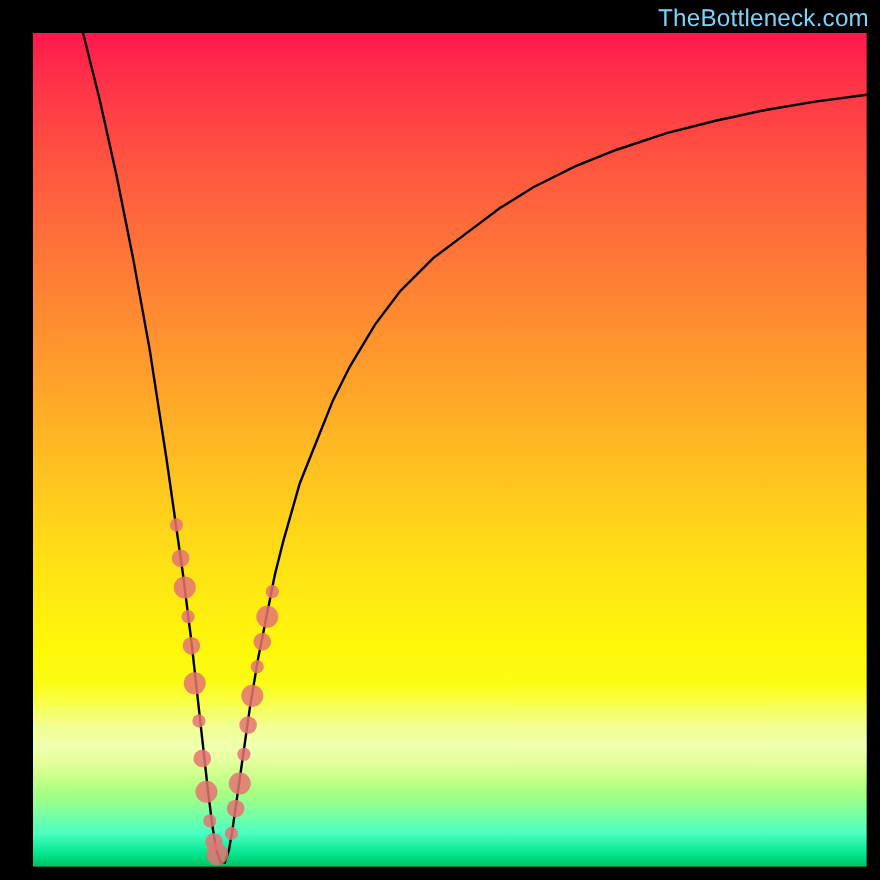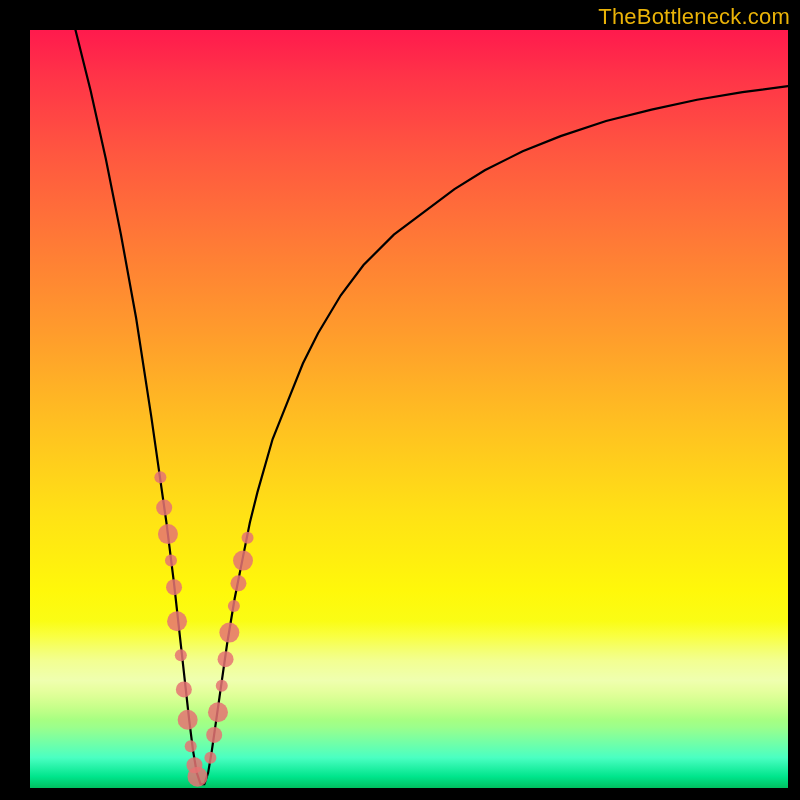--- a/index.html
+++ b/index.html
@@ -64,21 +64,21 @@
   }
   svg.curve {
     position: absolute;
     left: 0; top: 0;
     width: 100%; height: 100%;
   }
   .watermark {
     position: absolute;
     top: 4px;
     right: 10px;
-    color: #eab308;
+    color: #7dd3fc;
     font-size: 22px;
     font-weight: 500;
     letter-spacing: 0.2px;
     user-select: none;
   }
 </style>
 </head>
 <body>
 
 <div class="frame">

